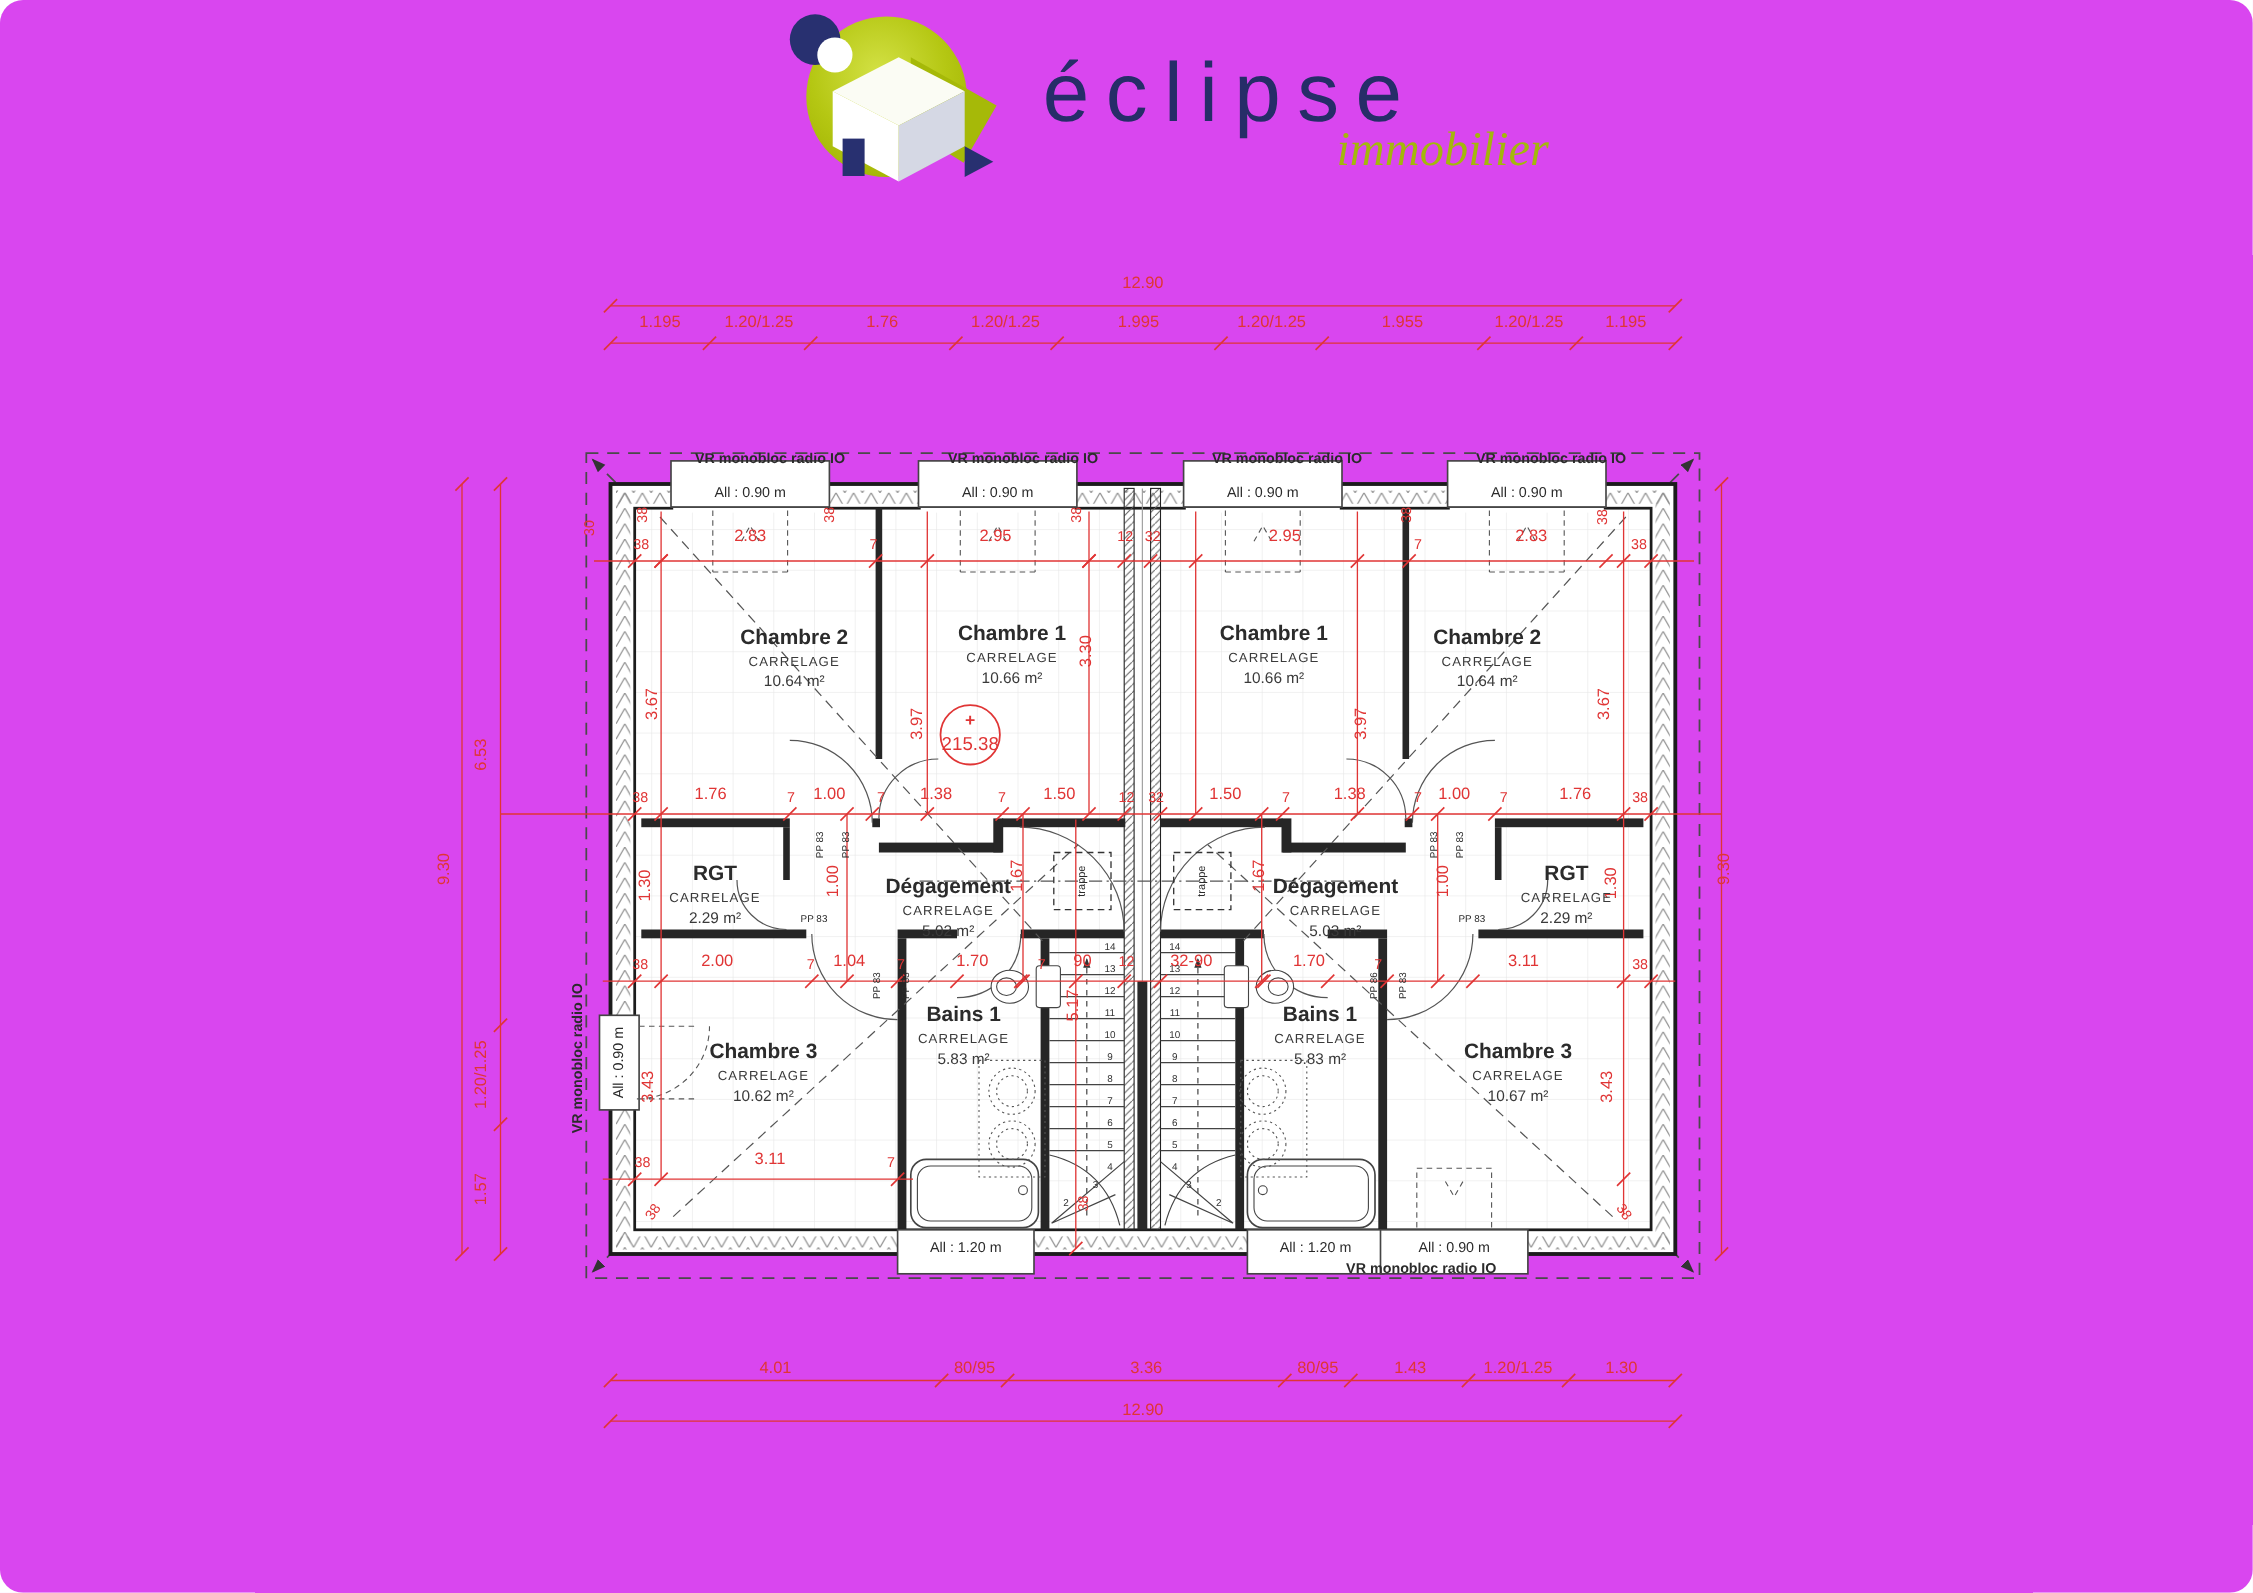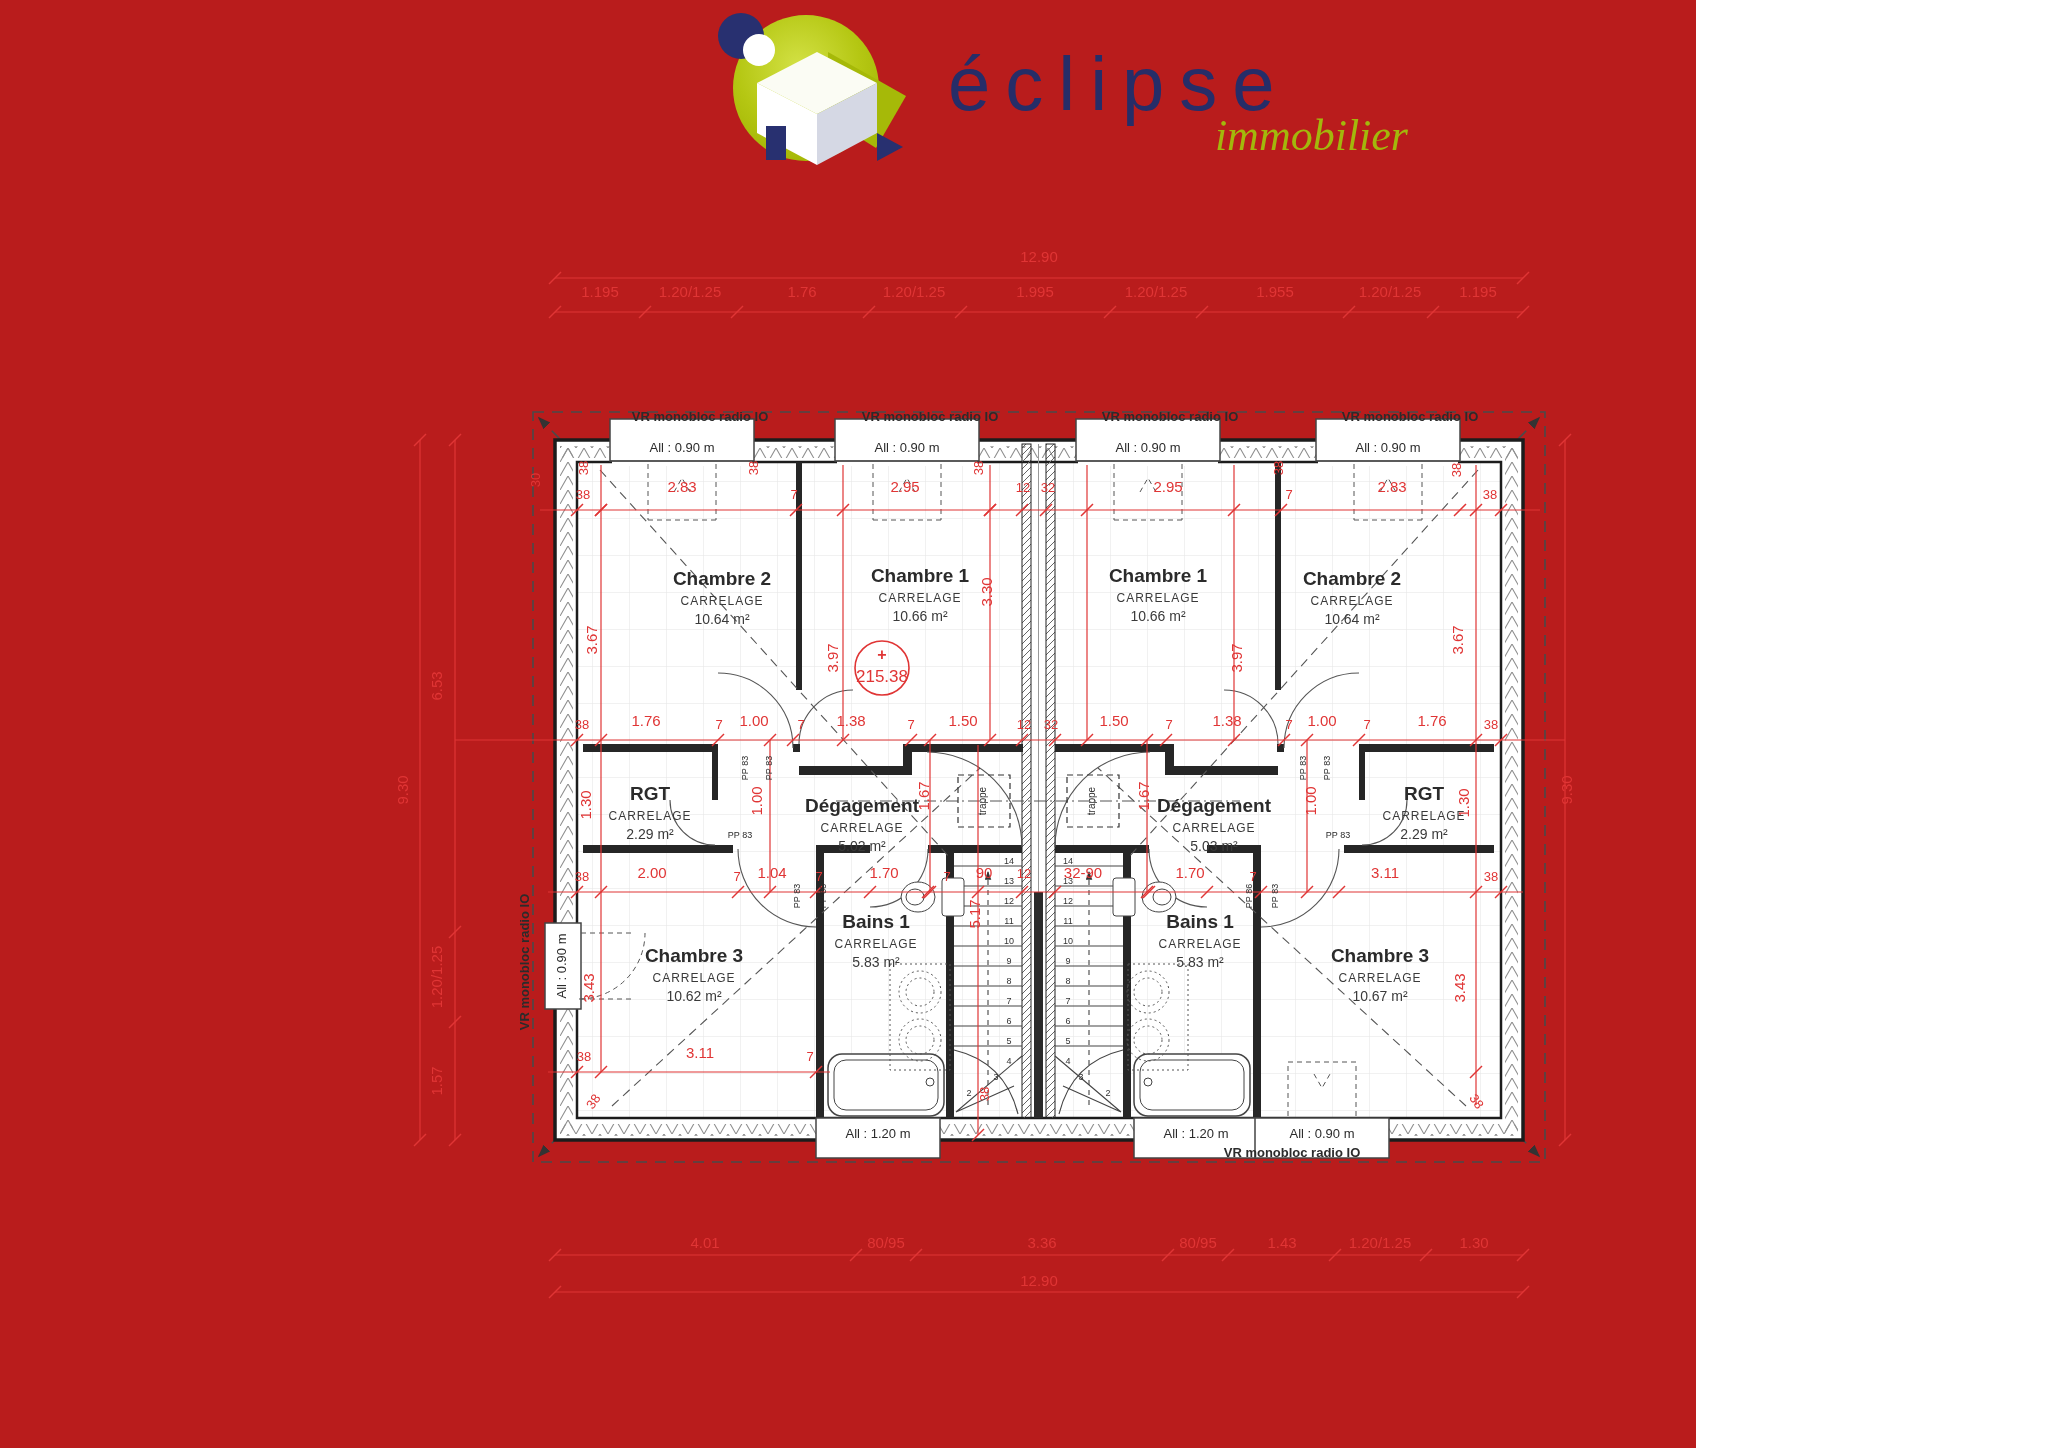--- a/index.html
+++ b/index.html
@@ -1,17 +1,17 @@
 <!DOCTYPE html>
 <html><head>
 <meta charset="utf-8">
 <style>
   html,body{margin:0;padding:0;background:#fff;}
-  #stage{position:relative;width:1696px;height:1448px;background:#b91c1c;overflow:hidden;
-         font-family:"Liberation Sans",sans-serif;}
+  #stage{position:relative;width:2048px;height:1448px;background:#d946ef;overflow:hidden;
+         font-family:"Liberation Sans",sans-serif;border-radius:21px;}
   svg{position:absolute;left:0;top:0;}
   .dash{stroke:#4a4a4a;stroke-dasharray:11,8;fill:none;stroke-width:1.6;}
   .wline{stroke:#1c1c1c;fill:none;}
   .fix{stroke:#444;fill:#fff;}
   .thin{stroke:#555;fill:none;stroke-width:1.1;}
   .brand{font-family:"Liberation Sans",sans-serif;font-size:76px;letter-spacing:15px;fill:#262d68;}
   .tagline{font-family:"Liberation Serif",serif;font-style:italic;font-size:44px;fill:#a3b70c;}
 </style>
 </head>
 <body>

